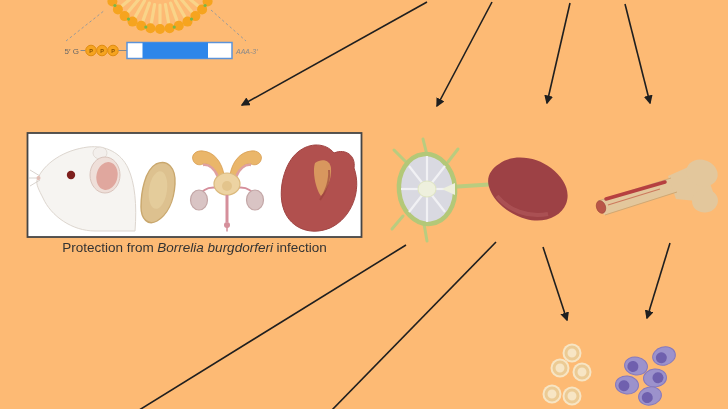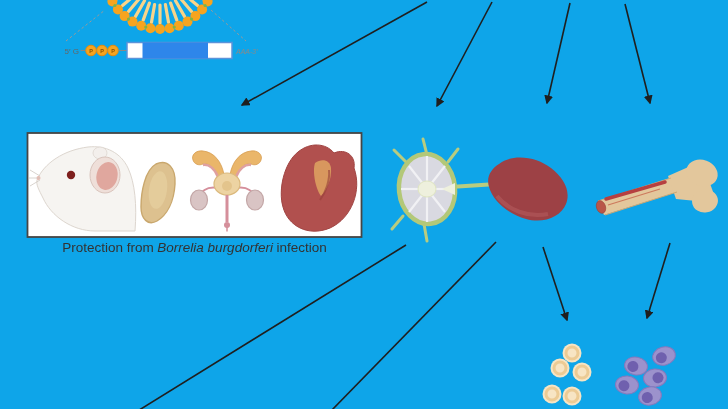--- a/index.html
+++ b/index.html
@@ -1,16 +1,16 @@
 <!DOCTYPE html>
 <html><head>
 <meta charset="utf-8">
 <style>
   html,body{margin:0;padding:0;background:#ffffff;}
-  #stage{position:relative;width:728px;height:409px;background:#0ea5e9;overflow:hidden;
+  #stage{position:relative;width:728px;height:409px;background:#fdba74;overflow:hidden;
          font-family:"Liberation Sans", sans-serif;}
   svg{display:block;}
   text{font-family:"Liberation Sans", sans-serif;}
 </style>
 </head>
 <body>
 
 <div id="stage">
 <svg width="728" height="409" viewBox="0 0 728 409">
   <defs>

